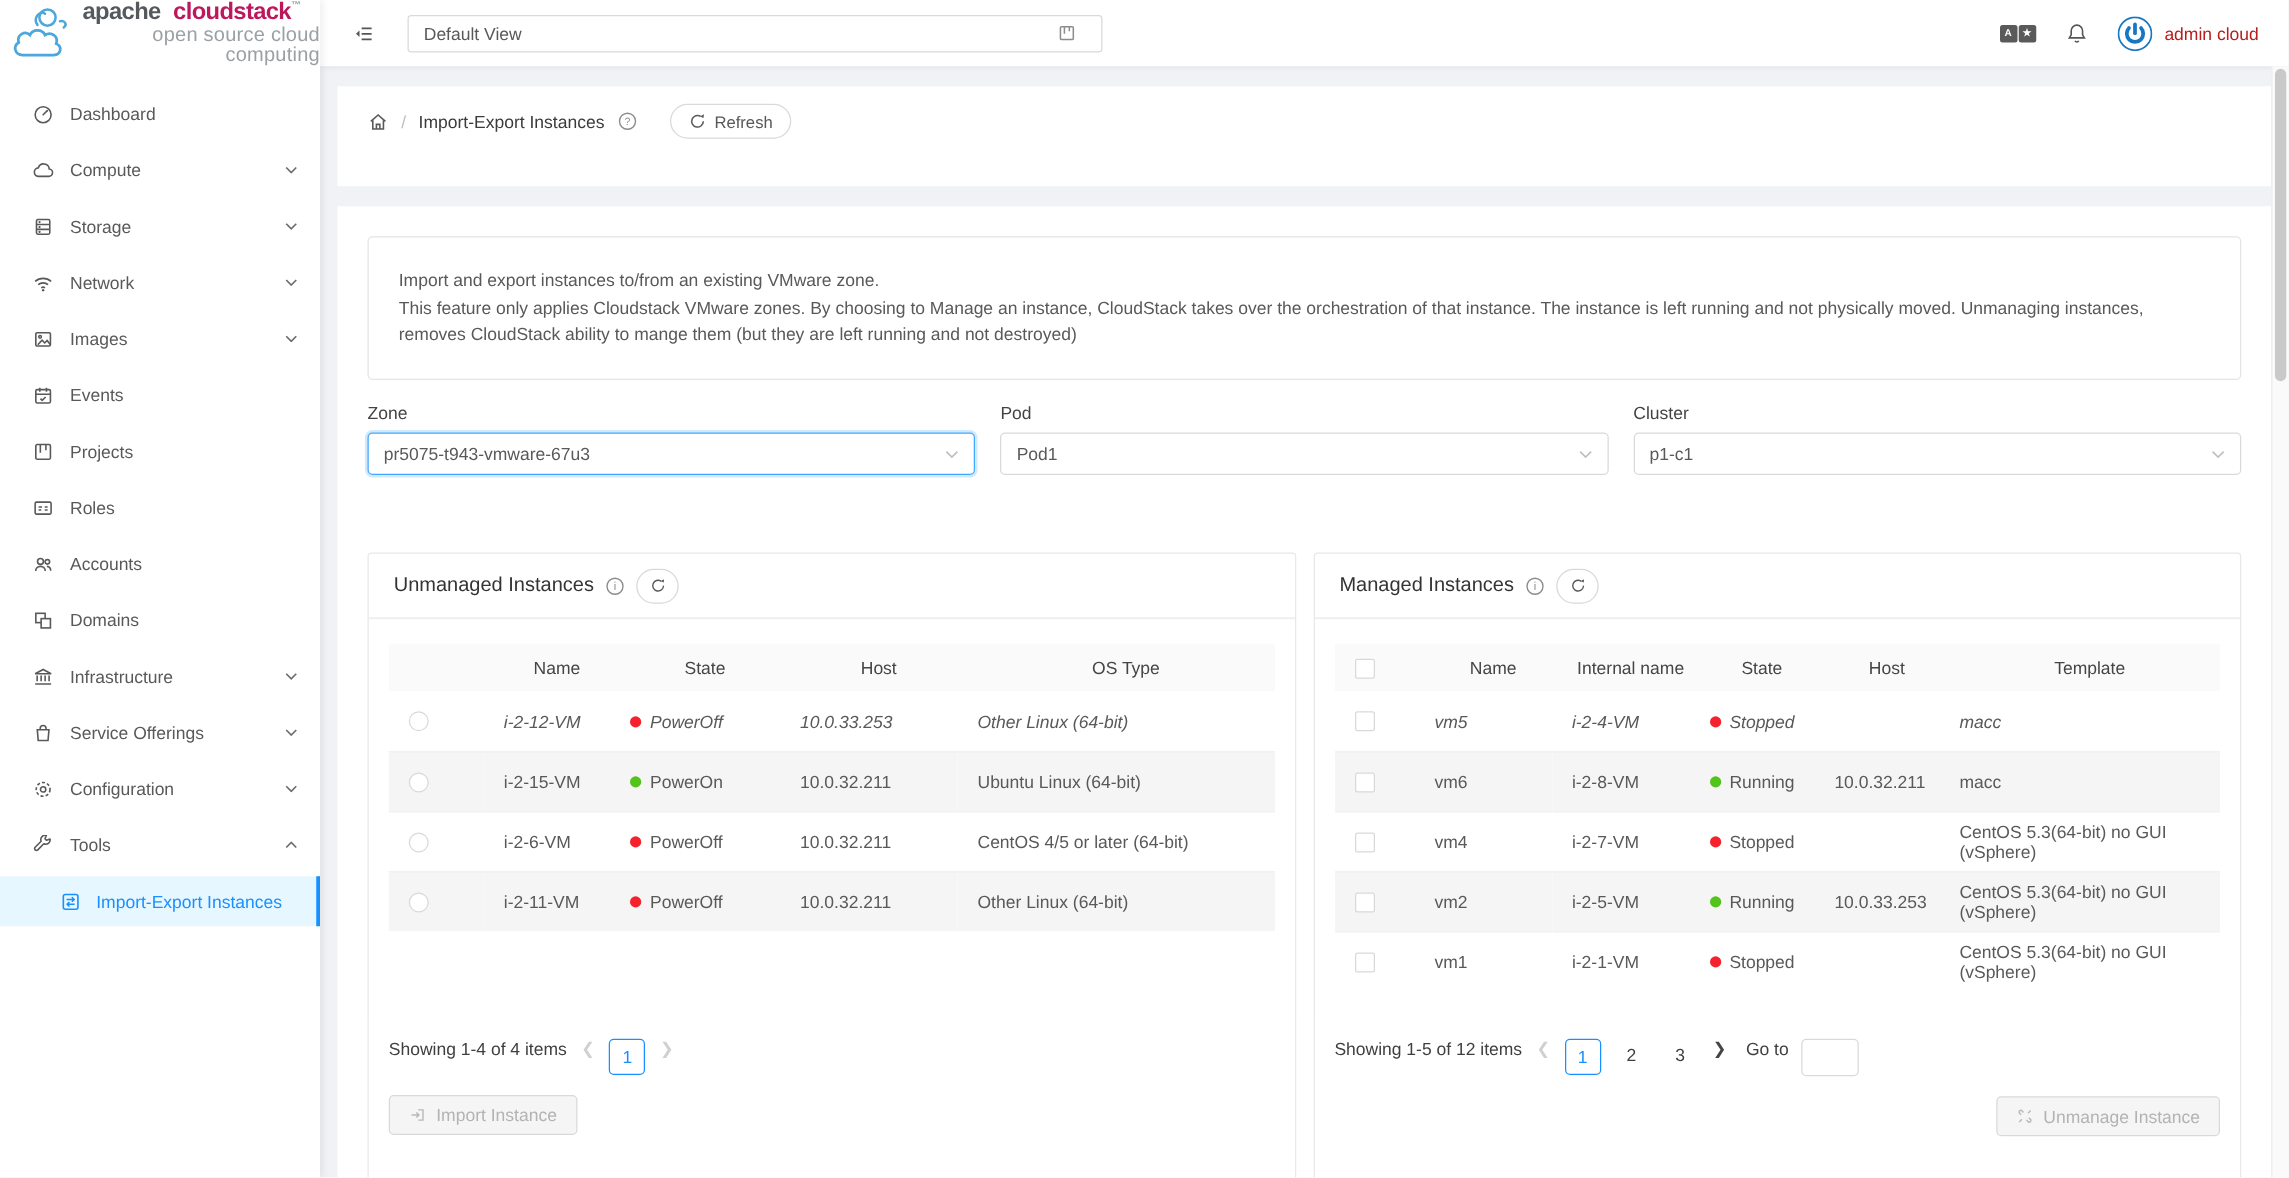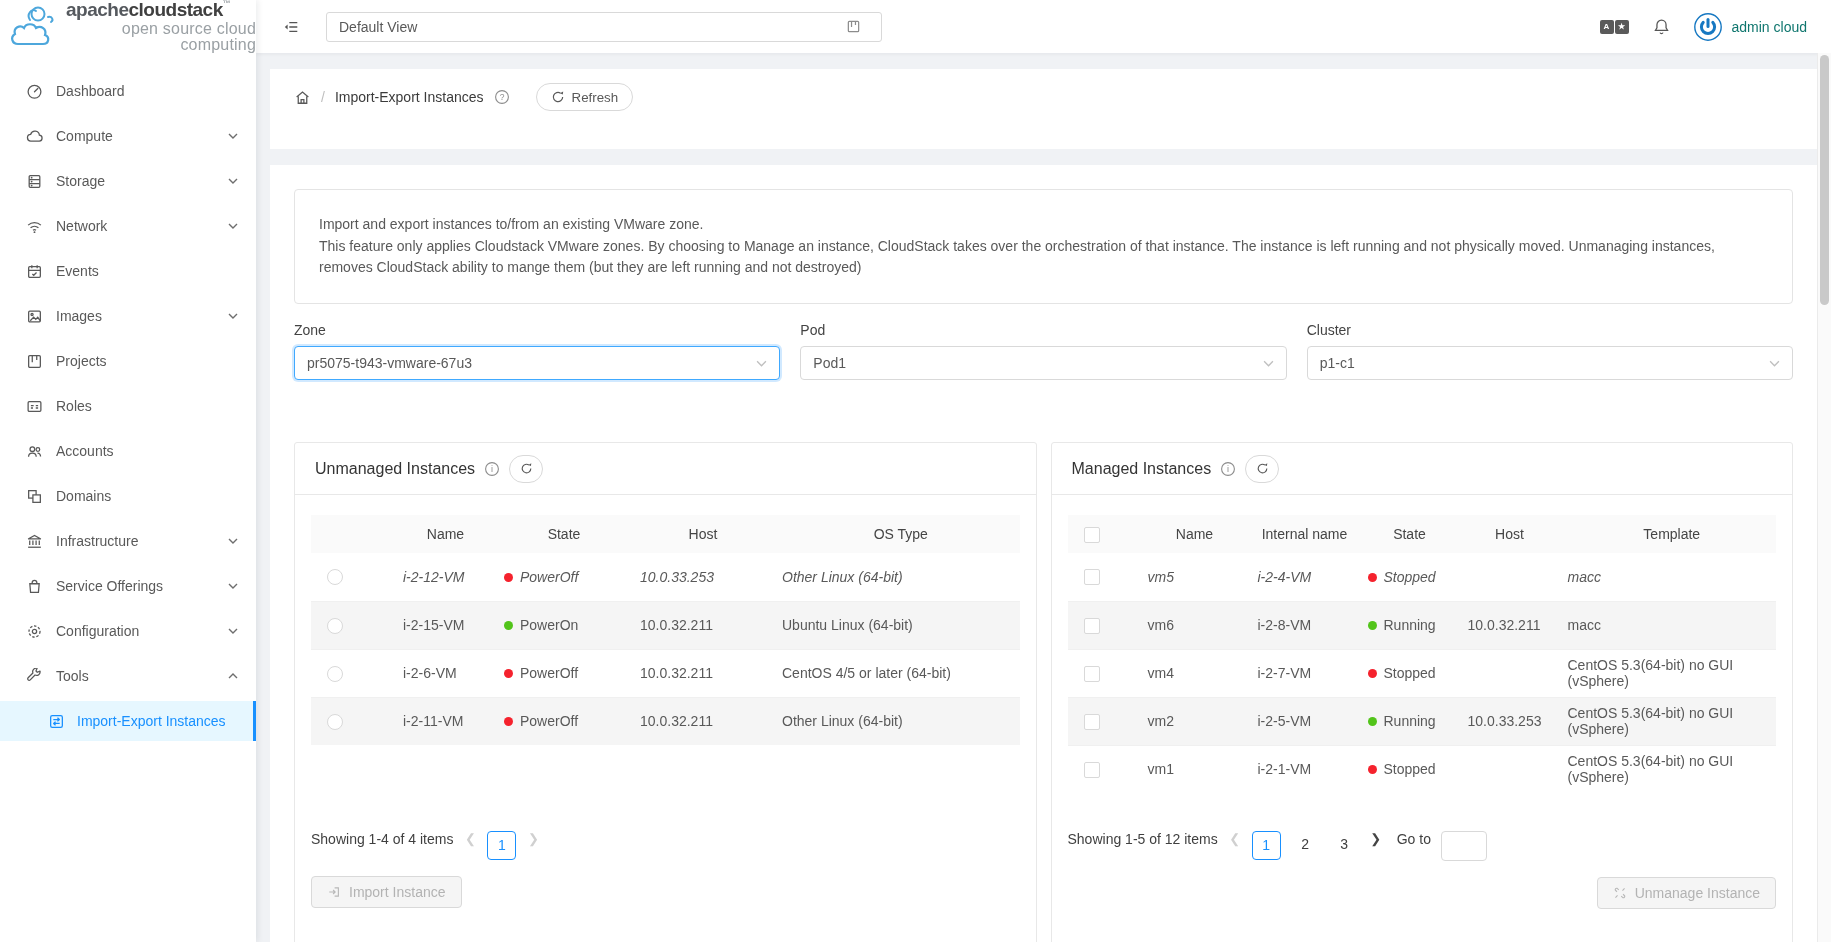--- a/index.html
+++ b/index.html
@@ -6,21 +6,21 @@
   html,body { width:1831px; height:942px; overflow:hidden; }
   body { font-family:"Liberation Sans", sans-serif; font-size:14px; background:#f0f2f5; color:#595959; }
   .app { display:flex; height:100%; position:relative; }
 
   
   .sidebar { width:256px; background:#fff; box-shadow:2px 0 6px rgba(0,21,41,.08); z-index:5; flex-shrink:0; }
   .logo-row { height:53px; display:flex; align-items:center; padding-left:8px; gap:6px; }
   .brand-text { line-height:1; }
   .brand-main { font-size:19px; font-weight:bold; letter-spacing:-.5px; }
   .brand-apache { color:#55595e; }
-  .brand-cs { color:#404040; }
+  .brand-cs { color:#be185d;margin-left:10px; }
   .brand-tm { font-size:8px; color:#9aa0a4; vertical-align:top; }
   .brand-tag { font-size:16px; color:#9aa0a4; margin-top:2px; text-align:right; letter-spacing:.2px; }
   .nav { padding-top:18px; }
   .nav-item { height:40px; margin-bottom:5px; display:flex; align-items:center; padding:0 18px 0 26px; color:#595959; cursor:pointer; }
   .nav-item .nav-icon { width:17px; height:17px; margin-right:13px; display:inline-flex; color:#595959; }
   .nav-label { flex:1; }
   .chev { color:#6e6e6e; display:inline-flex; }
   .nav-sub { height:40px; display:flex; align-items:center; padding-left:48px; background:#e6f7ff; color:#1890ff; border-right:3px solid #1890ff; cursor:pointer; }
   .nav-sub .nav-icon { width:17px; height:17px; margin-right:12px; display:inline-flex; color:#1890ff; }
 
@@ -29,21 +29,21 @@
   .topbar { height:53px; background:#fff; display:flex; align-items:center; justify-content:space-between; padding:0 24px 0 26px; box-shadow:0 1px 4px rgba(0,21,41,.06); }
   .topbar-left { display:flex; align-items:center; gap:26px; }
   .fold-btn { color:#555; display:inline-flex; cursor:pointer; }
   .view-select { width:556px; height:30px; border:1px solid #d9d9d9; border-radius:3px; display:flex; align-items:center; justify-content:space-between; padding:0 20px 0 12px; color:#595959; background:#fff; cursor:pointer; }
   .view-select .mini-proj { color:#8c8c8c; display:inline-flex; }
   .topbar-right { display:flex; align-items:center; gap:24px; }
   .lang-toggle { display:flex; gap:1px; cursor:pointer; }
   .lang-sq { width:14px; height:14px; background:#5a5a5a; border-radius:2px; color:#fff; font-size:8px; font-weight:bold; display:flex; align-items:center; justify-content:center; }
   .bell { color:#555; display:inline-flex; cursor:pointer; }
   .user-chip { display:flex; align-items:center; gap:10px; cursor:pointer; }
-  .user-name { color:#0f766e; }
+  .user-name { color:#b91c1c; }
 
   .content { flex:1; padding:16px 14px 0 14px; overflow:hidden; }
 
   
   .bc-card { background:#fff; padding:14px 24px 38px 24px; }
   .bc-row { display:flex; align-items:center; gap:10px; }
   .bc-home { color:#595959; display:inline-flex; cursor:pointer; }
   .bc-sep { color:#bfbfbf; }
   .bc-title { color:#3b3b3b; }
   .q-icon { color:#8c8c8c; display:inline-flex; cursor:pointer; }
@@ -180,42 +180,42 @@
         <span class="chev">
             <svg width="10" height="6" viewBox="0 0 10 6" fill="none" stroke="currentColor" stroke-width="1.4">
               <path d="M1 1l4 4 4-4"></path>
             </svg>
           </span>
       </div>
 
       <div class="nav-item">
         <span class="nav-icon">
             <svg width="17" height="17" viewBox="0 0 16 16" fill="none" stroke="currentColor" stroke-width="1.2">
+              <rect x="2.5" y="3" width="11" height="10" rx="1"></rect>
+              <circle cx="5.7" cy="6.1" r="1"></circle>
+              <path d="M4 12l3.2-3.4 2 2.1 1.8-1.9 2.5 3.2"></path>
+            </svg>
+          </span>
+        <span class="nav-label">Images</span>
+        <span class="chev">
+            <svg width="10" height="6" viewBox="0 0 10 6" fill="none" stroke="currentColor" stroke-width="1.4">
+              <path d="M1 1l4 4 4-4"></path>
+            </svg>
+          </span>
+      </div>
+
+      <div class="nav-item">
+        <span class="nav-icon">
+            <svg width="17" height="17" viewBox="0 0 16 16" fill="none" stroke="currentColor" stroke-width="1.2">
               <rect x="2.5" y="3.5" width="11" height="10" rx="1"></rect>
               <path d="M5.5 2v3M10.5 2v3M2.5 7h11"></path>
               <path d="M6 10.3l1.3 1.3 2.6-2.6"></path>
             </svg>
           </span>
         <span class="nav-label">Events</span>
-      </div>
-
-      <div class="nav-item">
-        <span class="nav-icon">
-            <svg width="17" height="17" viewBox="0 0 16 16" fill="none" stroke="currentColor" stroke-width="1.2">
-              <rect x="2.5" y="3" width="11" height="10" rx="1"></rect>
-              <circle cx="5.7" cy="6.1" r="1"></circle>
-              <path d="M4 12l3.2-3.4 2 2.1 1.8-1.9 2.5 3.2"></path>
-            </svg>
-          </span>
-        <span class="nav-label">Images</span>
-        <span class="chev">
-            <svg width="10" height="6" viewBox="0 0 10 6" fill="none" stroke="currentColor" stroke-width="1.4">
-              <path d="M1 1l4 4 4-4"></path>
-            </svg>
-          </span>
       </div>
 
       <div class="nav-item">
         <span class="nav-icon">
             <svg width="17" height="17" viewBox="0 0 16 16" fill="none" stroke="currentColor" stroke-width="1.2">
               <rect x="2.5" y="2.5" width="11" height="11" rx="1"></rect>
               <path d="M5.9 2.5v6.2M10.1 2.5v4.2"></path>
             </svg>
           </span>
         <span class="nav-label">Projects</span>

